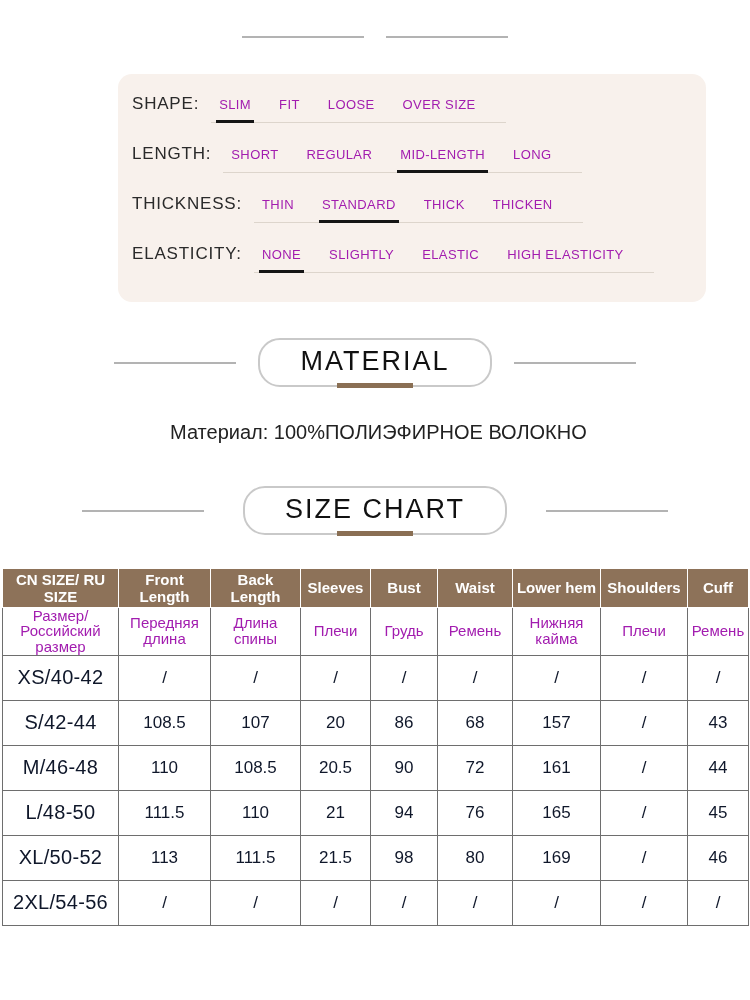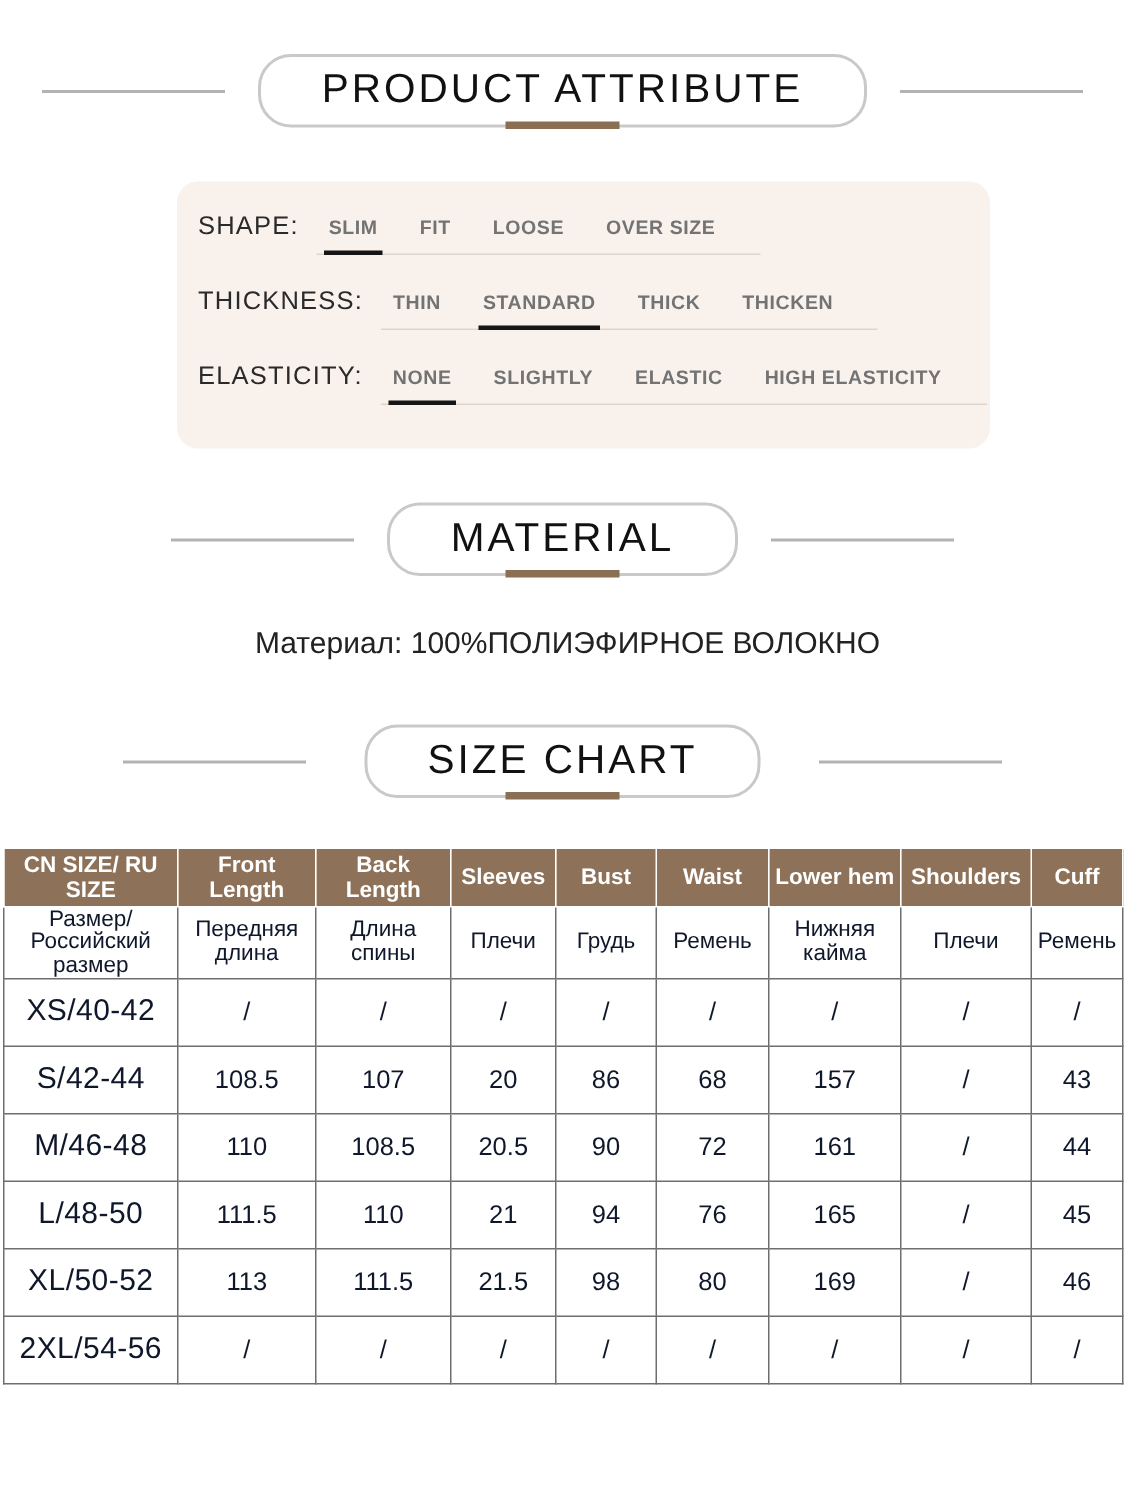--- a/index.html
+++ b/index.html
@@ -30,37 +30,37 @@
   .title-box::after{
     content:"";position:absolute;left:50%;transform:translateX(-50%);
     bottom:-3px;width:76px;height:5px;background:var(--accent);
   }
   #attr-title{margin-top:36px;}
   #material-title{margin-top:36px;align-items:center;}
   #sizechart-title{margin-top:36px;gap:39px;}
 
   
   .attr-panel{
-    width:542px;margin:36px 0 0 118px;
+    width:588px;margin:36px 0 0 118px;
     background:var(--panel-bg);
     border-radius:14px;
     padding:18px 16px 10px 14px;
   }
   .attr-row{display:flex;align-items:flex-start;margin-bottom:19px;min-height:25px;}
   .attr-label{
     font-size:17px;letter-spacing:0.8px;color:#2a2a2a;
     padding:2px 12px 0 0;white-space:nowrap;
   }
   .attr-opts{
     display:inline-flex;gap:28px;align-items:baseline;
     border-bottom:1px solid #ddd5cc;
     padding:5px 30px 10px 8px;
   }
   .attr-opt{
-    font-size:13px;font-weight:700;letter-spacing:0.4px;color:#737373;
+    font-size:13px;font-weight:400;letter-spacing:0.4px;color:#a21caf;
     position:relative;white-space:nowrap;
   }
   .attr-opt.sel::after{
     content:"";position:absolute;left:-3px;right:-3px;bottom:-11px;
     height:3px;background:#151515;
   }
 
   
   .material-block{margin:28px 0 0 170px;font-size:20px;line-height:35px;color:#222;}
 
@@ -69,50 +69,58 @@
     width:746px;margin:34px 2px 0 2px;
     border-collapse:collapse;table-layout:fixed;
   }
   .size-table th,.size-table td{padding:0;text-align:center;vertical-align:middle;}
   .size-table thead tr.en th{
     background:var(--header-bg);color:#fff;
     font-size:15px;font-weight:700;line-height:1.15;
     height:38px;border:1px solid #fff;border-top:none;
   }
   .size-table thead tr.ru th{
-    font-size:15px;font-weight:400;color:#0f172a;line-height:1.05;
+    font-size:15px;font-weight:400;color:#a21caf;line-height:1.05;
     height:45px;border:1px solid #6e6e6e;background:#fff;
   }
   .size-table tbody td{
     border:1px solid #6e6e6e;
     font-size:17px;height:45px;color:#0f172a;
   }
   .size-table tbody td.size{font-size:20px;letter-spacing:0.3px;}
 </style>
 </head>
 <body>
 
 <div class="section-title" id="attr-title">
   <span class="st-line"></span>
-  <span class="title-box">PRODUCT ATTRIBUTE</span>
   <span class="st-line"></span>
 </div>
 
 <div class="attr-panel">
 
   <div class="attr-row">
     <span class="attr-label">SHAPE:</span>
     <span class="attr-opts">
       <span class="attr-opt sel">SLIM</span>
       <span class="attr-opt">FIT</span>
       <span class="attr-opt">LOOSE</span>
       <span class="attr-opt">OVER SIZE</span>
     </span>
   </div>
 
+  <div class="attr-row">
+    <span class="attr-label">LENGTH:</span>
+    <span class="attr-opts">
+      <span class="attr-opt">SHORT</span>
+      <span class="attr-opt">REGULAR</span>
+      <span class="attr-opt sel">MID-LENGTH</span>
+      <span class="attr-opt">LONG</span>
+    </span>
+  </div>
 
   <div class="attr-row">
     <span class="attr-label">THICKNESS:</span>
     <span class="attr-opts">
       <span class="attr-opt">THIN</span>
       <span class="attr-opt sel">STANDARD</span>
       <span class="attr-opt">THICK</span>
       <span class="attr-opt">THICKEN</span>
     </span>
   </div>

